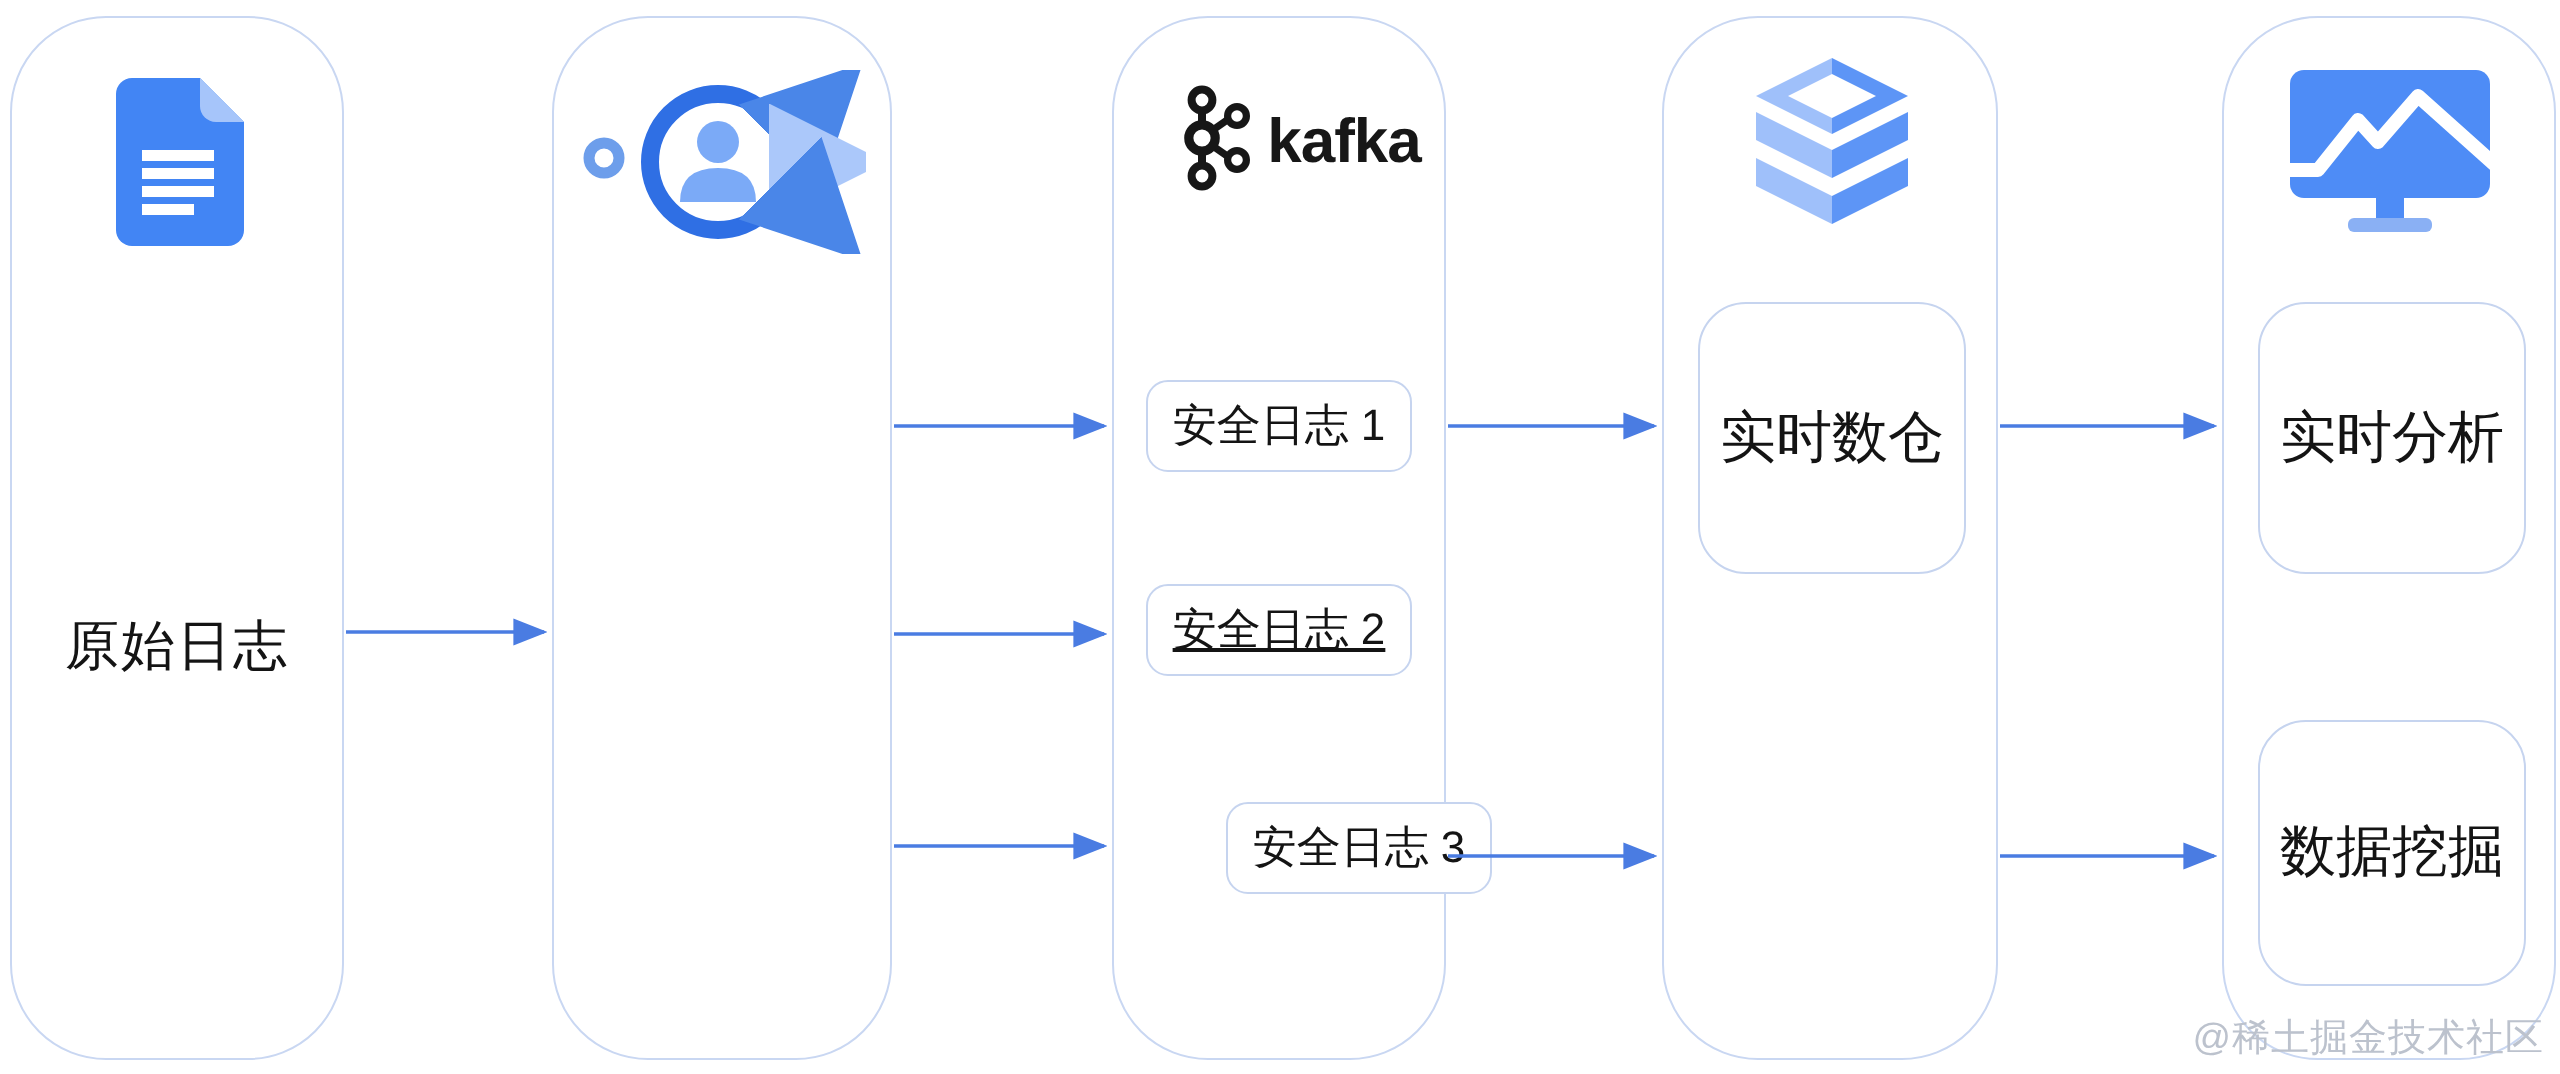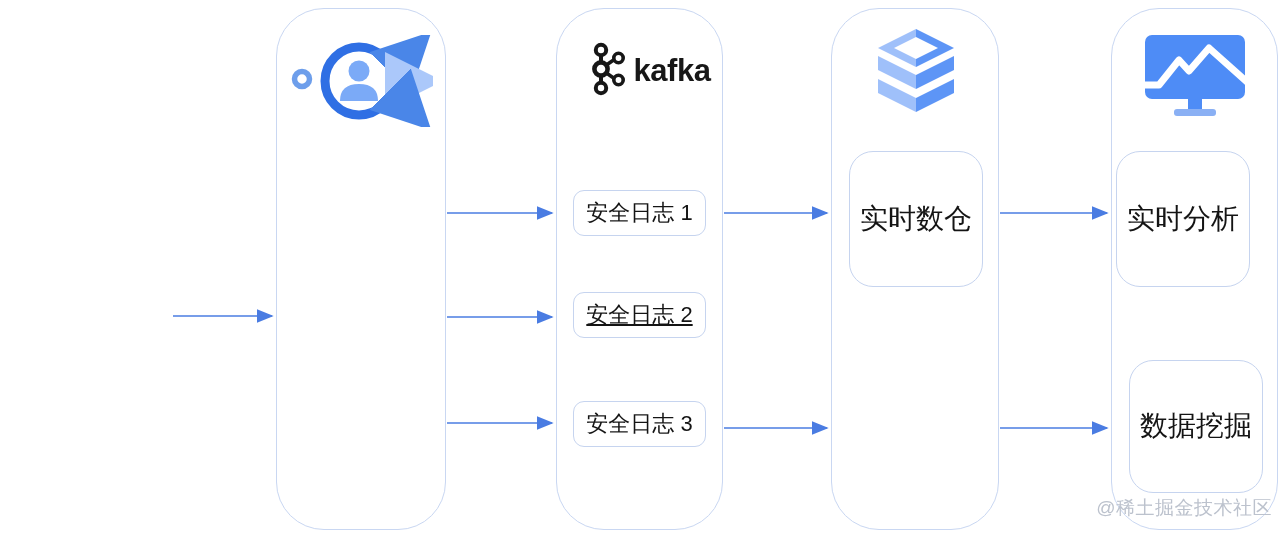--- a/index.html
+++ b/index.html
@@ -87,31 +87,44 @@
   .arrows-layer {
     position: absolute;
     left: 0; top: 0;
     width: 1280px; height: 537px;
     pointer-events: none;
   }
 
   .watermark {
     position: absolute;
     right: 8px;
-    bottom: 16px;
+    bottom: 5px;
     font-size: 19px;
     color: #bcc2cd;
     letter-spacing: 0.5px;
   }
 </style>
 </head>
 <body>
 
 <div class="canvas">
 
+  <div class="column col-1">
+    <div class="icon-wrap" style="left:50px; top:30px; width:66px; height:84px;">
+      <svg width="66" height="84" viewBox="0 0 66 84">
+        <path d="M10,0 h34 l22,22 v54 a8,8 0 0 1 -8,8 h-48 a8,8 0 0 1 -8,-8 v-68 a8,8 0 0 1 8,-8 z" fill="#4285f4"></path>
+        <path d="M44,0 l22,22 h-14 a8,8 0 0 1 -8,-8 z" fill="#a6c5fa"></path>
+        <rect x="15" y="36" width="36" height="5.5" fill="#ffffff"></rect>
+        <rect x="15" y="45" width="36" height="5.5" fill="#ffffff"></rect>
+        <rect x="15" y="54" width="36" height="5.5" fill="#ffffff"></rect>
+        <rect x="15" y="63" width="26" height="5.5" fill="#ffffff"></rect>
+      </svg>
+    </div>
+    <div class="source-label">原始日志</div>
+  </div>
 
   <div class="column col-2">
     <div class="icon-wrap" style="left:14px; top:26px; width:142px; height:92px;">
       <svg width="142" height="92" viewBox="0 0 142 92">
         <defs>
           <marker id="shareHead" markerWidth="9" markerHeight="9" refX="5" refY="4.5" orient="auto">
             <polygon points="0,0 9,4.5 0,9" fill="context-stroke"></polygon>
           </marker>
         </defs>
         <circle cx="11" cy="44" r="7.5" fill="none" stroke="#6d9eeb" stroke-width="5.5"></circle>
@@ -142,21 +155,21 @@
           <circle cx="12" cy="46" r="5.2" stroke-width="4"></circle>
           <circle cx="29.5" cy="16" r="4.7" stroke-width="3.6"></circle>
           <circle cx="29.5" cy="38" r="4.7" stroke-width="3.6"></circle>
         </g>
       </svg>
     </span>
     <span class="kafka-text">kafka</span>
   </div>
   <div class="small-box sec-box" style="top:190px;">安全日志 1</div>
   <div class="small-box sec-box" style="top:292px;text-decoration:underline;">安全日志 2</div>
-  <div class="small-box sec-box" style="top:401px;">安全日志 3</div>
+  <div class="small-box sec-box" style="top:401px;margin-left:40px;">安全日志 3</div>
 
   <div class="column col-4">
     <div class="icon-wrap" style="left:46px; top:20px; width:76px; height:88px;">
       <svg width="76" height="88" viewBox="0 0 76 88">
         <polygon points="38,0 38,38 0,19" fill="#9fc0fa"></polygon>
         <polygon points="38,0 38,38 76,19" fill="#5d95f6"></polygon>
         <polygon points="38,8 60,19 38,30 16,19" fill="#ffffff"></polygon>
         <polygon points="0,27 38,46 38,60 0,41" fill="#9fc0fa"></polygon>
         <polygon points="76,27 38,46 38,60 76,41" fill="#5d95f6"></polygon>
         <polygon points="0,50 38,69 38,83 0,64" fill="#9fc0fa"></polygon>
@@ -175,21 +188,21 @@
           <clipPath id="screenClip">
               <rect x="2" y="0" width="100" height="64" rx="7"></rect>
             </clipPath>
         </defs>
         <rect x="2" y="0" width="100" height="64" rx="7" fill="#4e8cf6"></rect>
         <polyline points="-2,50 16,50 36,25 46,36 66,13 104,47" clip-path="url(#screenClip)" fill="none" stroke="#ffffff" stroke-width="7" stroke-linejoin="round" stroke-linecap="round"></polyline>
         <rect x="45" y="62" width="14" height="12" fill="#4e8cf6"></rect>
         <rect x="31" y="74" width="42" height="7" rx="3" fill="#8ab0f4"></rect>
       </svg>
     </div>
-    <div class="big-box" style="left:4px; top:142px; width:134px; height:136px;">
+    <div class="big-box" style="left:17px; top:142px; width:134px; height:136px;">
       <span>实时分析</span>
     </div>
     <div class="big-box" style="left:17px; top:351px; width:134px; height:133px;">
       <span>数据挖掘</span>
     </div>
   </div>
 
   <svg class="arrows-layer">
     <defs>
       <marker id="flowHead" markerWidth="10" markerHeight="8" refX="9" refY="4" orient="auto">

